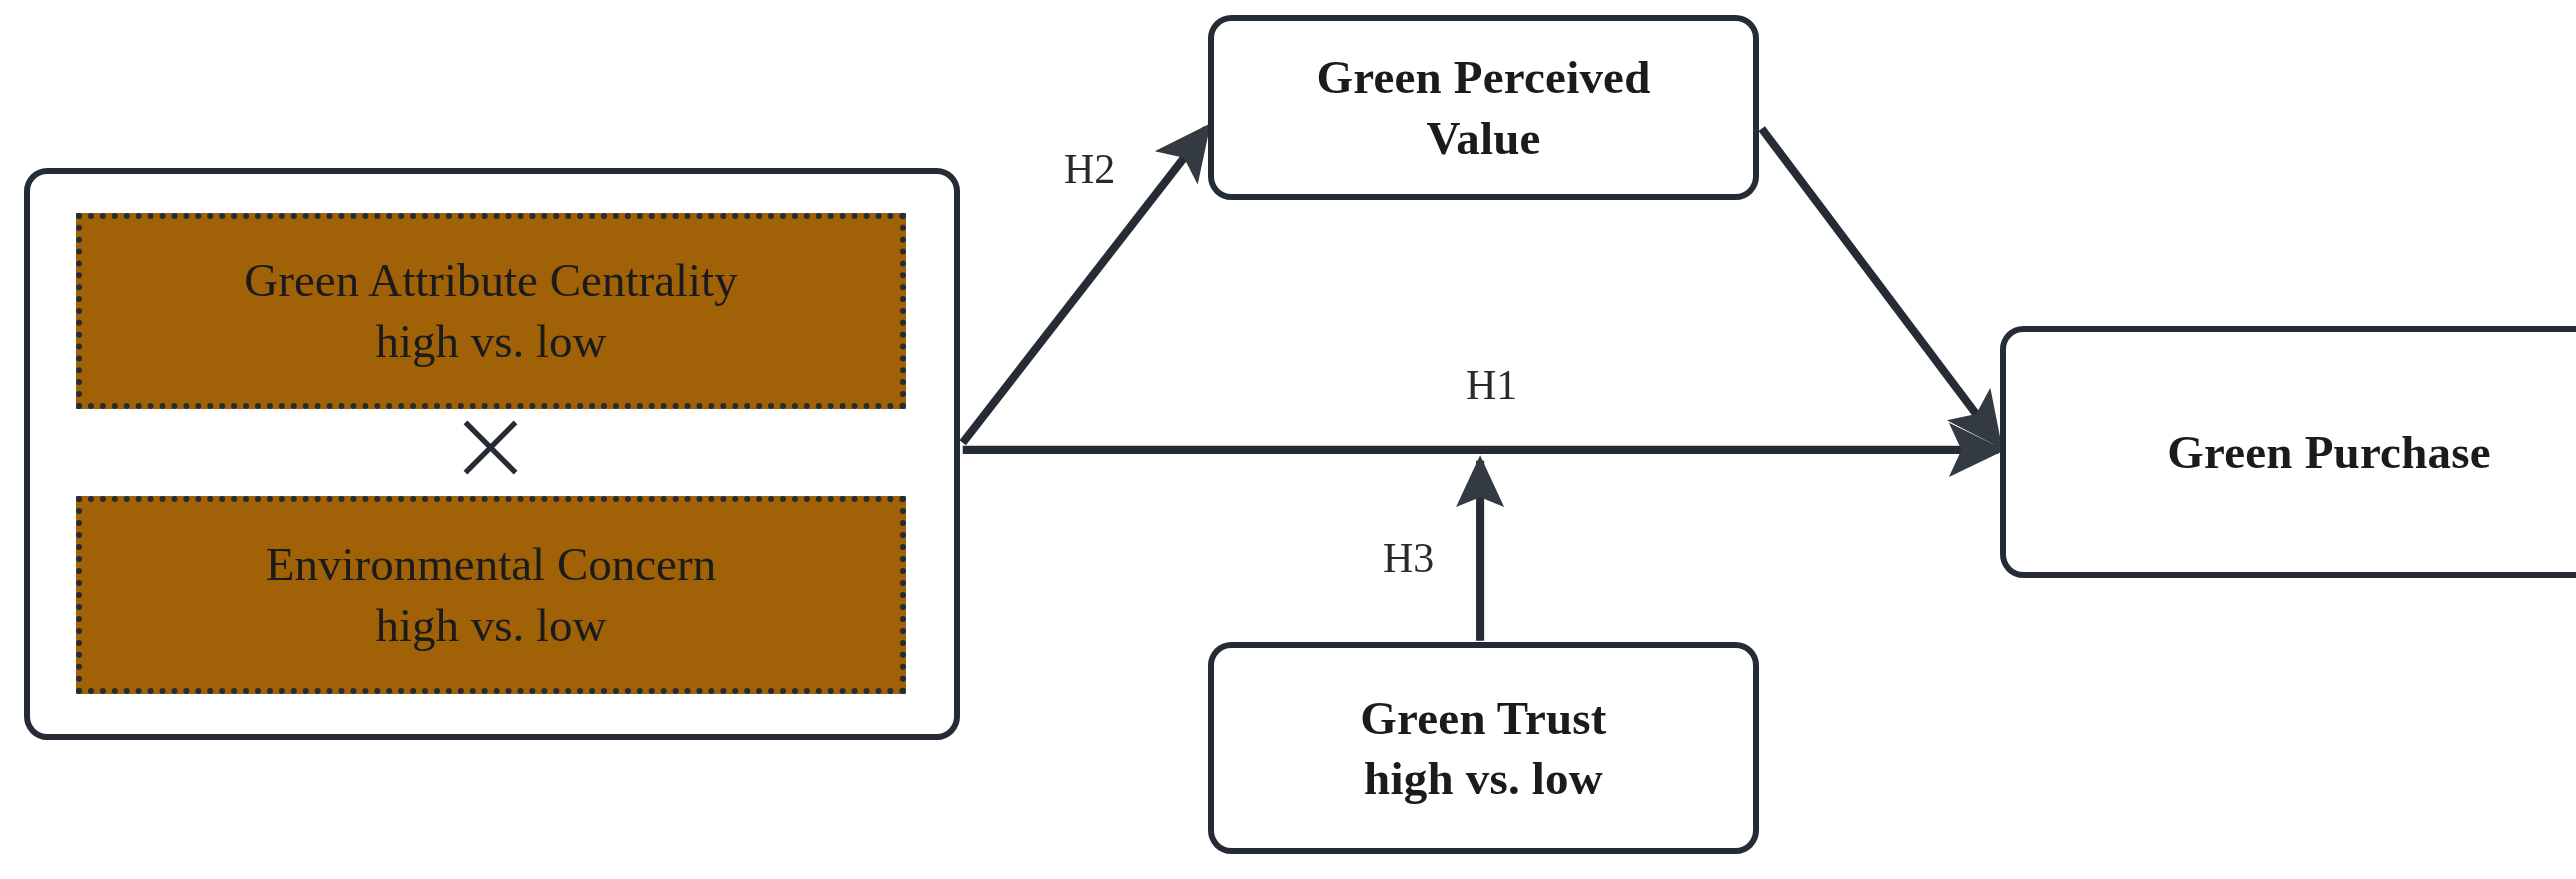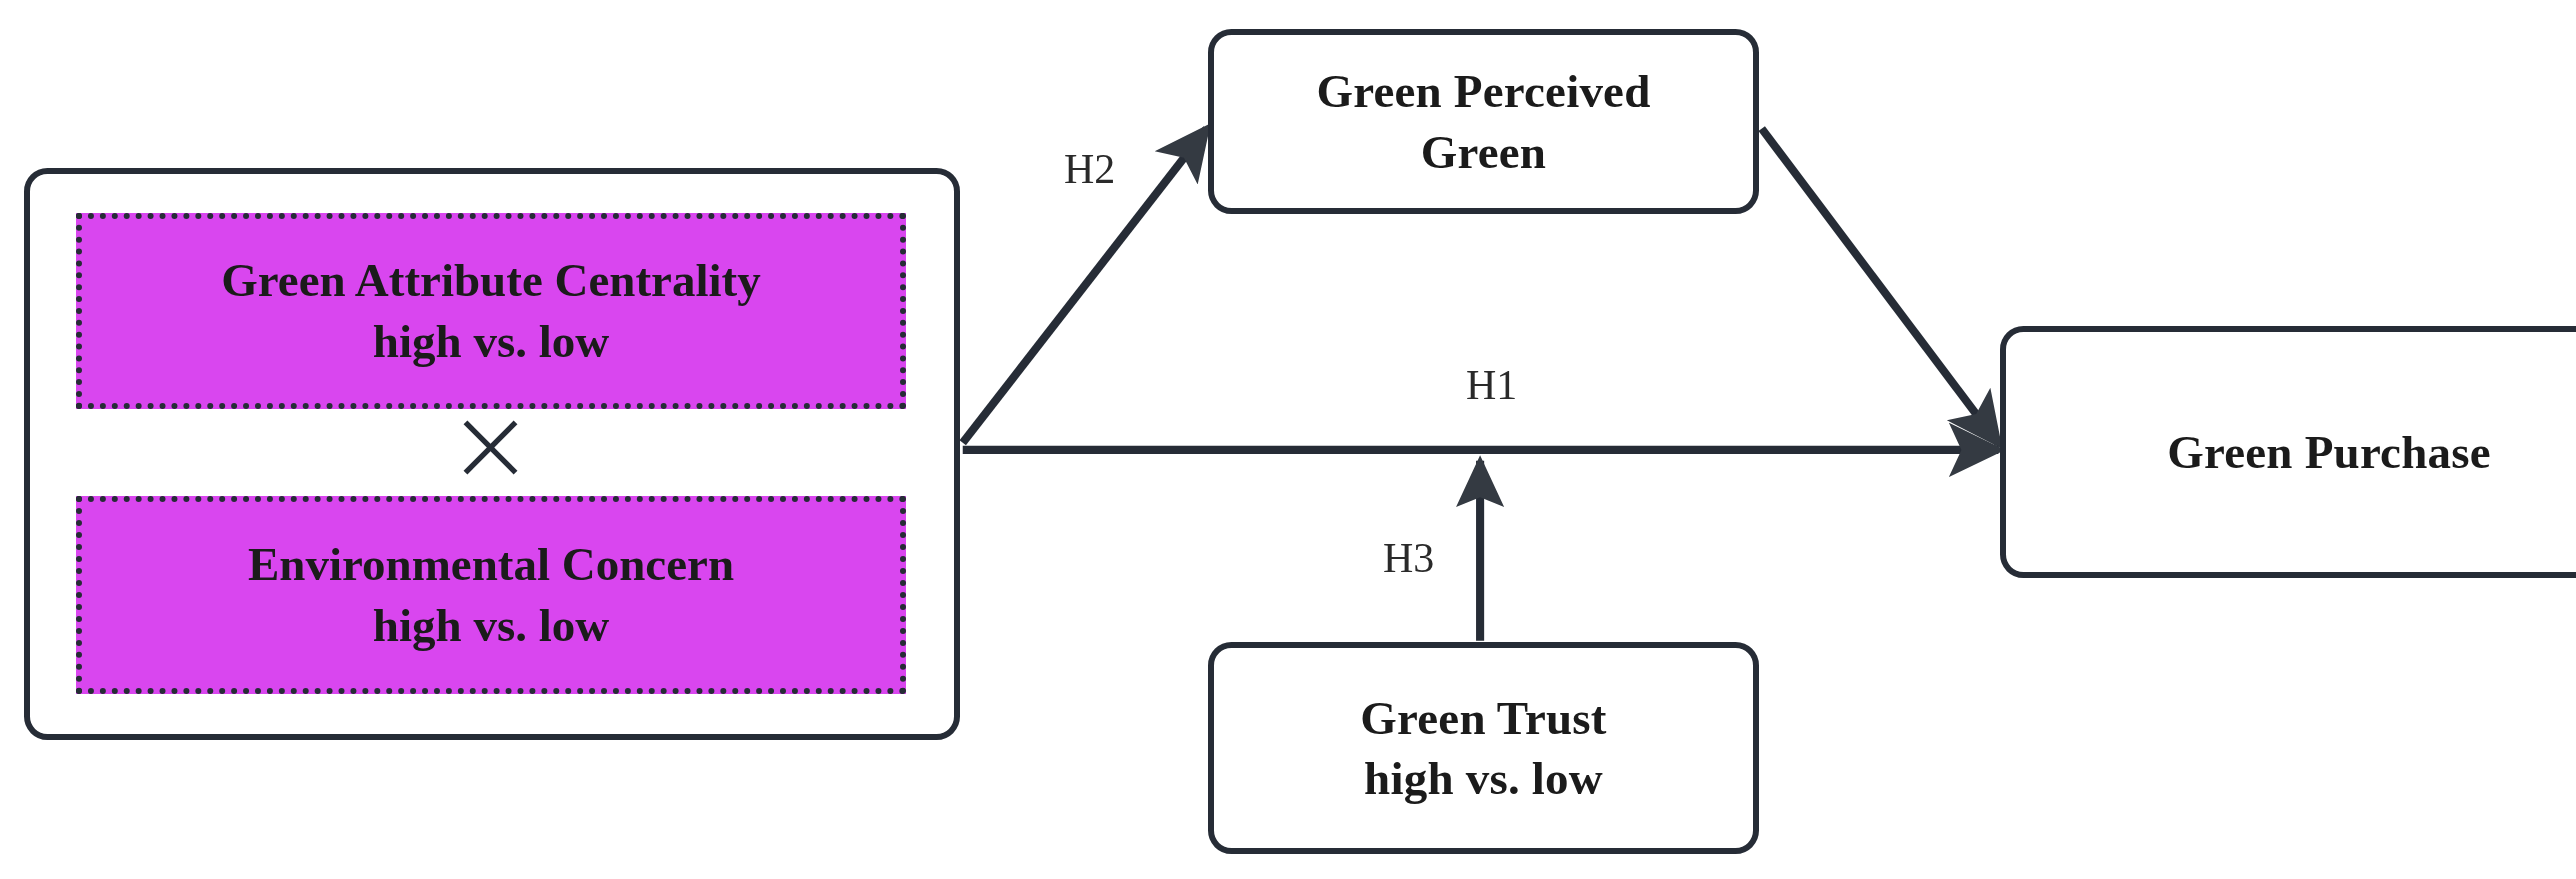--- a/index.html
+++ b/index.html
@@ -45,29 +45,29 @@
   .group-box {
     position: absolute;
     box-sizing: border-box;
     background: #ffffff;
     border: 6.3px solid #262c36;
     border-radius: 23.4px;
   }
   .dotted-node {
     position: absolute;
     box-sizing: border-box;
-    background: #d946ef;
+    background: #a16207;
     border: 6.3px dotted #262c36;
     display: flex;
     flex-direction: column;
     align-items: center;
     justify-content: center;
     text-align: center;
     color: #1b1b1b;
-    font-weight: bold;
+    font-weight: normal;
     font-size: 47px;
     line-height: 1.30;
   }
   .node-line, .dotted-line {
     display: block;
     white-space: nowrap;
   }
   .path-label {
     position: absolute;
     color: #2a2a2a;
@@ -116,23 +116,23 @@
   <svg class="interaction-x" style="left:461px; top:418px;" viewBox="0 0 66 66" xmlns="http://www.w3.org/2000/svg">
     <line x1="5" y1="5" x2="61" y2="61" stroke="#262c36" stroke-width="6"></line>
     <line x1="61" y1="5" x2="5" y2="61" stroke="#262c36" stroke-width="6"></line>
   </svg>
 
   <div class="dotted-node" style="left:76px; top:496px; width:830px; height:198px;">
     <span class="dotted-line">Environmental Concern</span>
     <span class="dotted-line">high vs. low</span>
   </div>
 
-  <div class="node" style="left:1208px; top:29px; width:551px; height:185px;">
+  <div class="node" style="left:1208px; top:15px; width:551px; height:185px;">
     <span class="node-line">Green Perceived</span>
-    <span class="node-line">Green</span>
+    <span class="node-line">Value</span>
   </div>
 
   <div class="node" style="left:2000px; top:326px; width:658px; height:252px;">
     <span class="node-line">Green Purchase</span>
   </div>
 
   <div class="node" style="left:1208px; top:642px; width:551px; height:212px;">
     <span class="node-line">Green Trust</span>
     <span class="node-line">high vs. low</span>
   </div>

